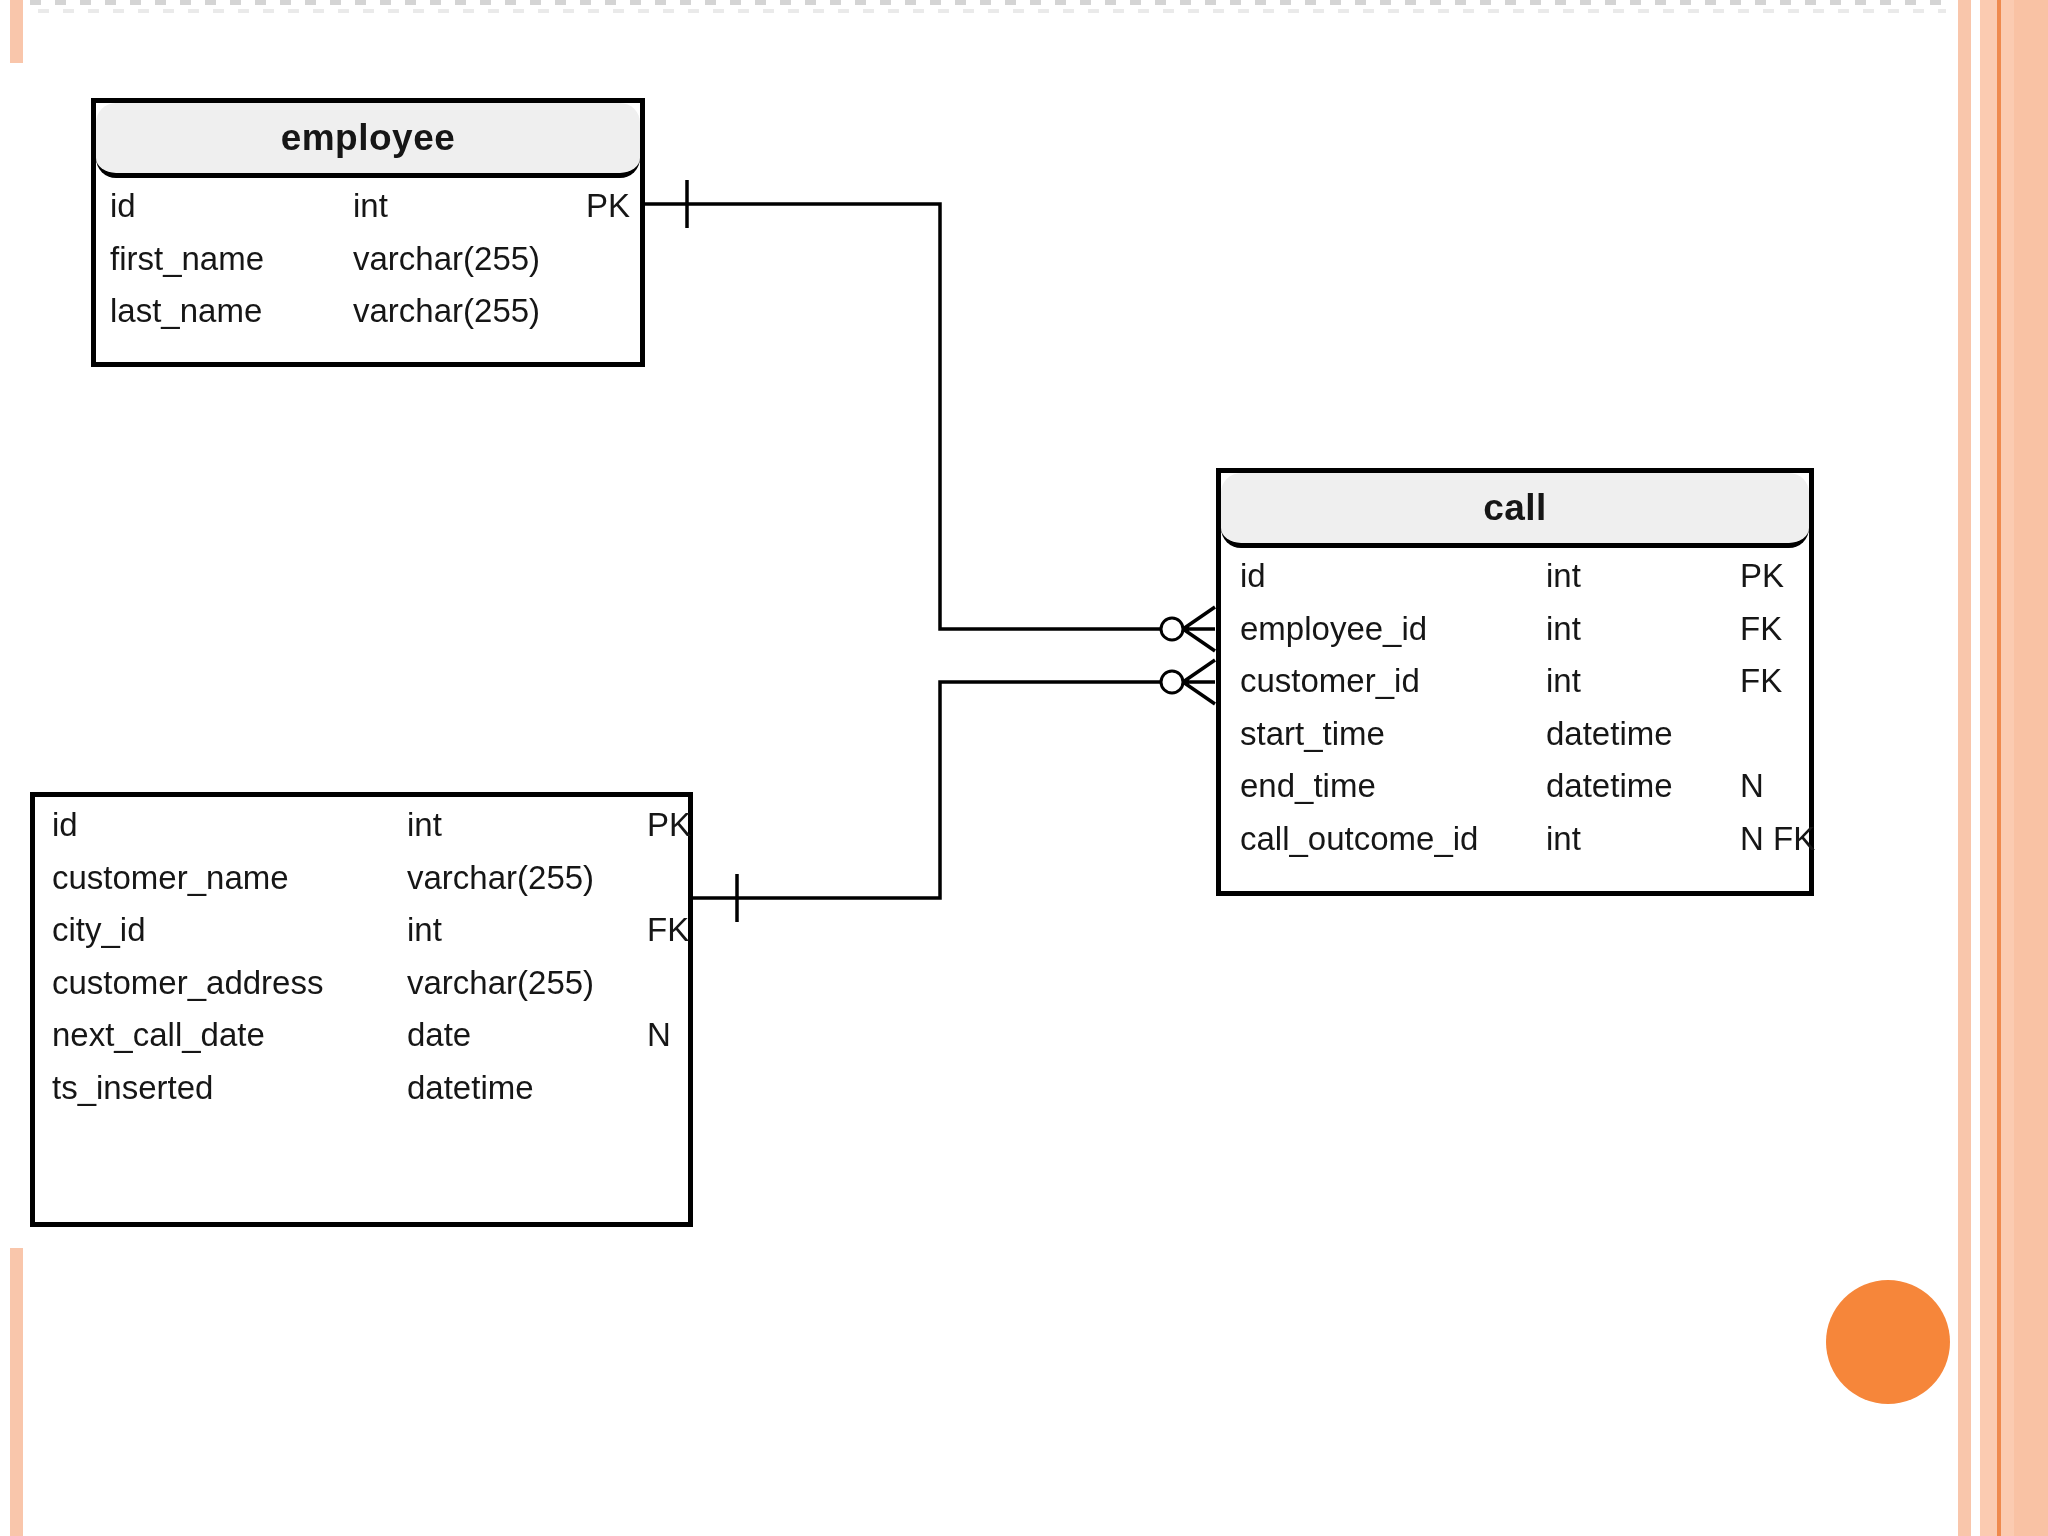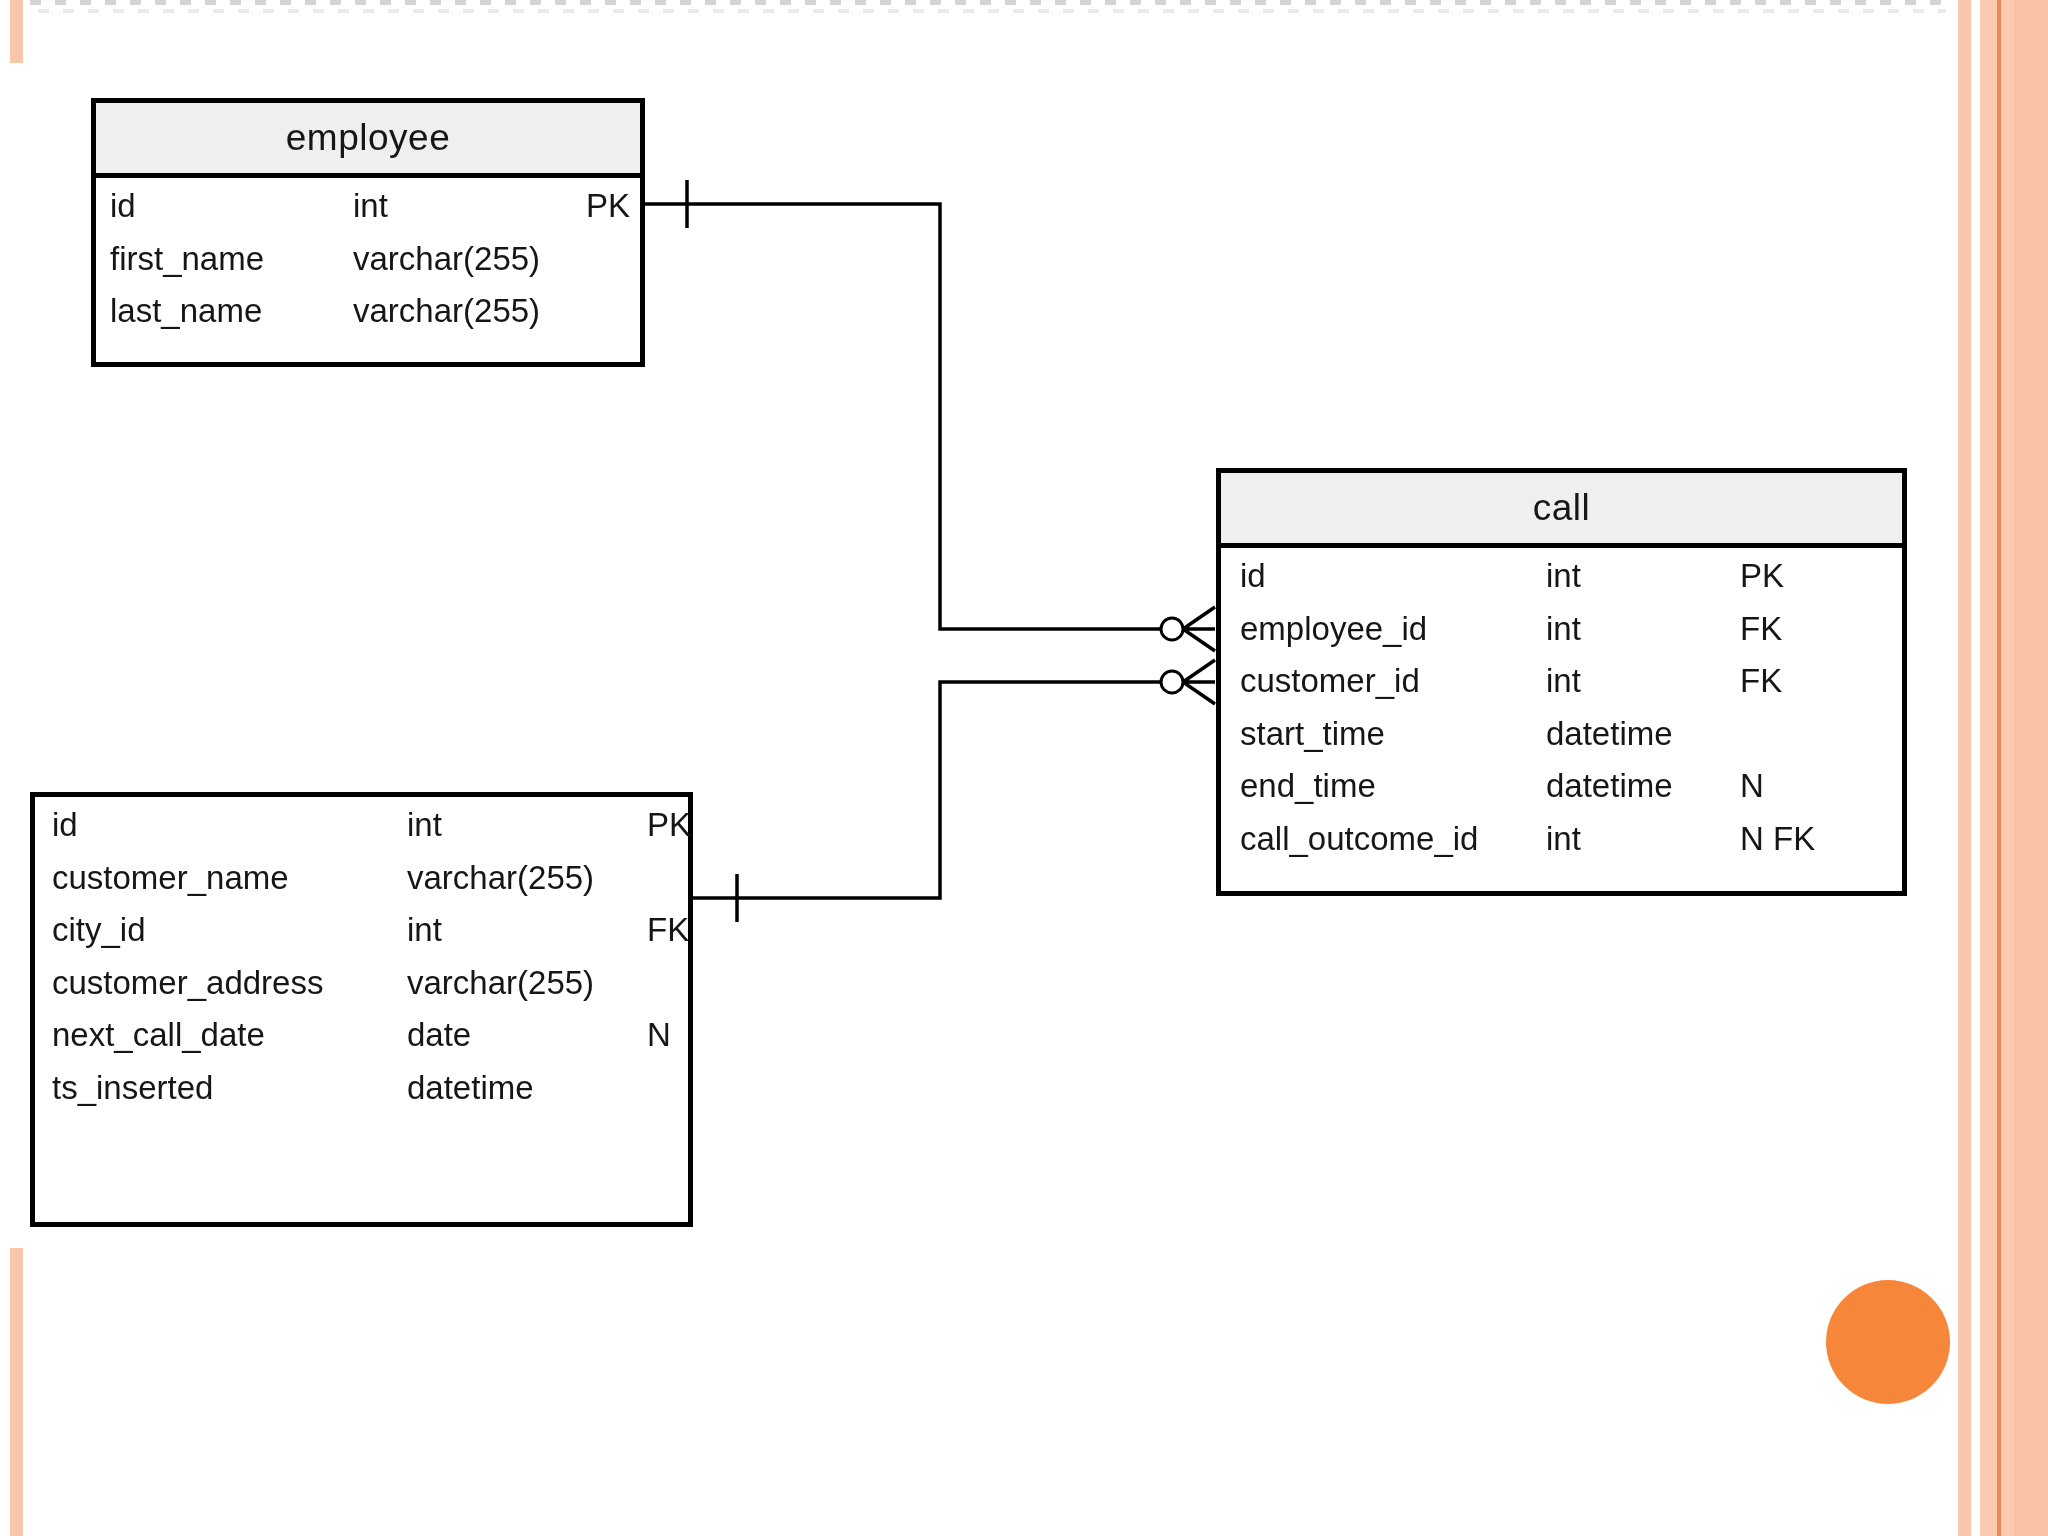--- a/index.html
+++ b/index.html
@@ -41,37 +41,38 @@
     background:#ffffff;
     border:5px solid #000;
     box-sizing:border-box;
     color:#161616;
   }
   .db-table .title{
     height:70px;
     background:var(--table-header-bg,#efefef);
     border-bottom:5px solid #000;
     display:flex;align-items:center;justify-content:center;
-    font-size:37px;font-weight:normal;
+    font-size:37px;font-weight:bold;
     letter-spacing:0.5px;
+    border-radius:20px;
   }
   .db-table .rows{position:relative;padding-top:2px;}
   .col-row{position:relative;height:52.5px;}
   .col-row span{
     position:absolute;top:0;
     line-height:52.5px;font-size:33px;
     white-space:nowrap;
   }
   
   .table-employee{left:91px;top:98px;width:554px;height:269px;}
   .table-employee .col-name{left:14px;}
   .table-employee .col-type{left:257px;}
   .table-employee .col-flags{left:490px;}
 
-  .table-call{left:1216px;top:468px;width:691px;height:428px;}
+  .table-call{left:1216px;top:468px;width:598px;height:428px;}
   .table-call .col-name{left:19px;}
   .table-call .col-type{left:325px;}
   .table-call .col-flags{left:519px;}
 
   .table-customer{left:30px;top:792px;width:663px;height:435px;}
   .table-customer .col-name{left:17px;}
   .table-customer .col-type{left:372px;}
   .table-customer .col-flags{left:612px;}
 </style>
 </head>

